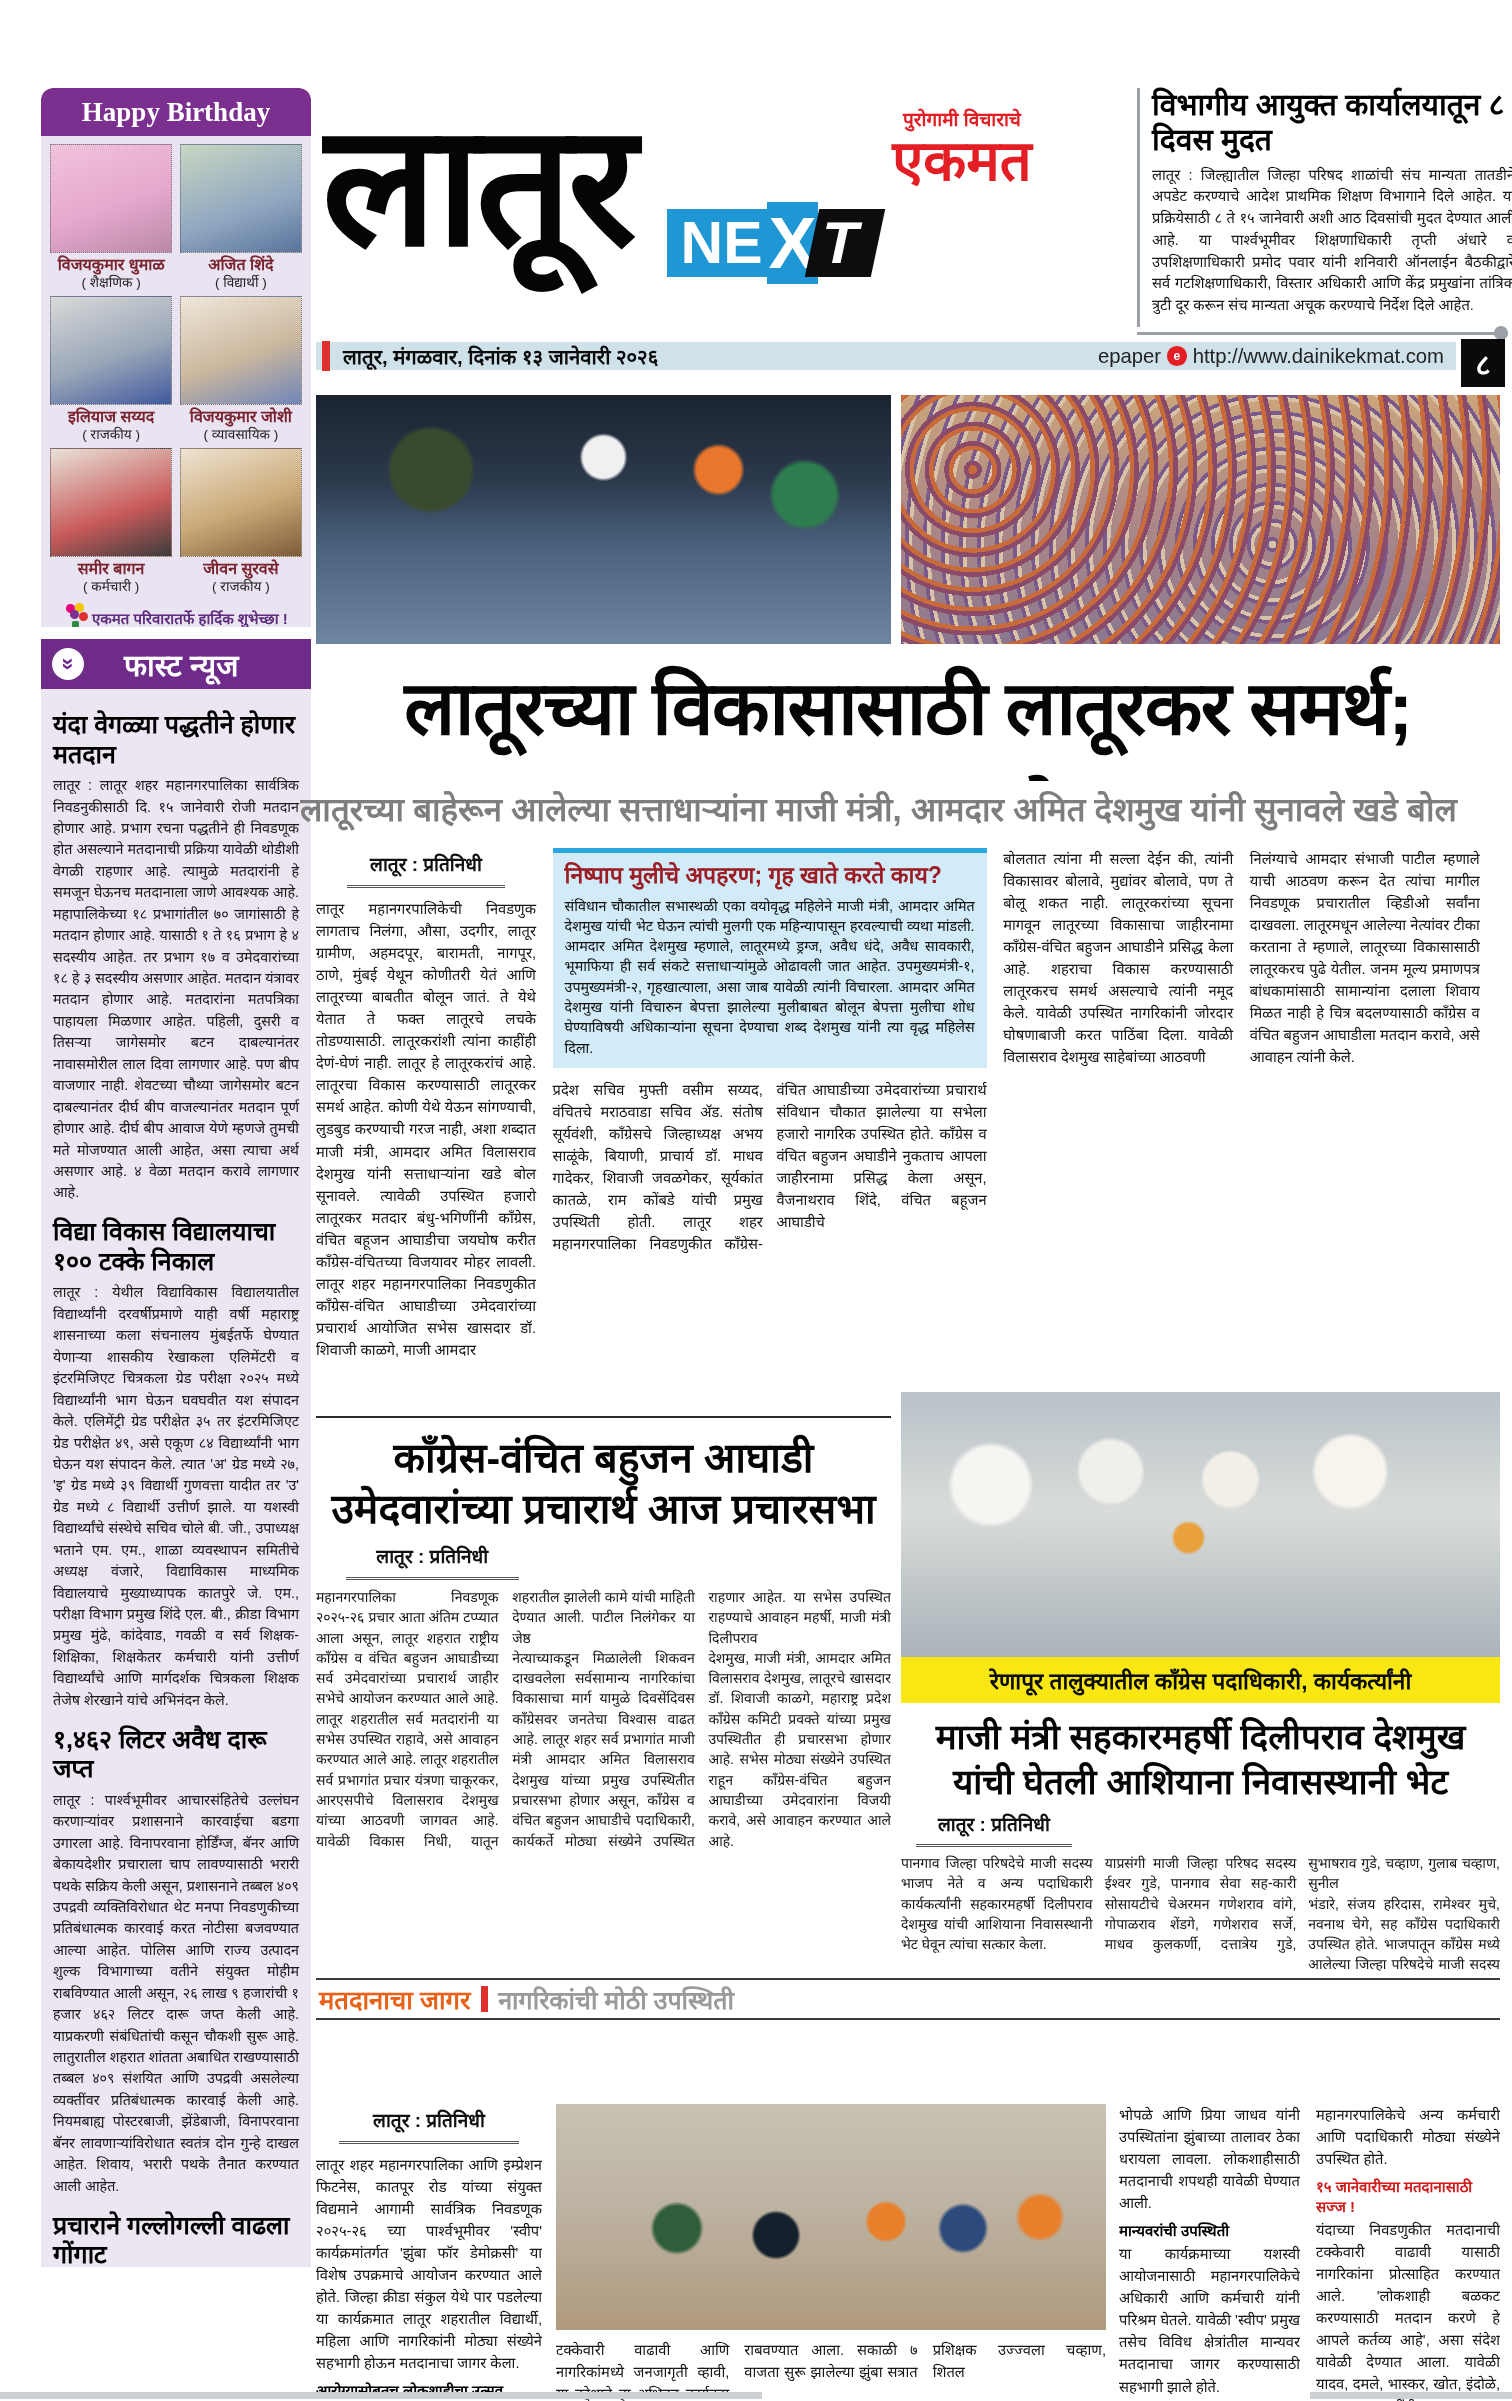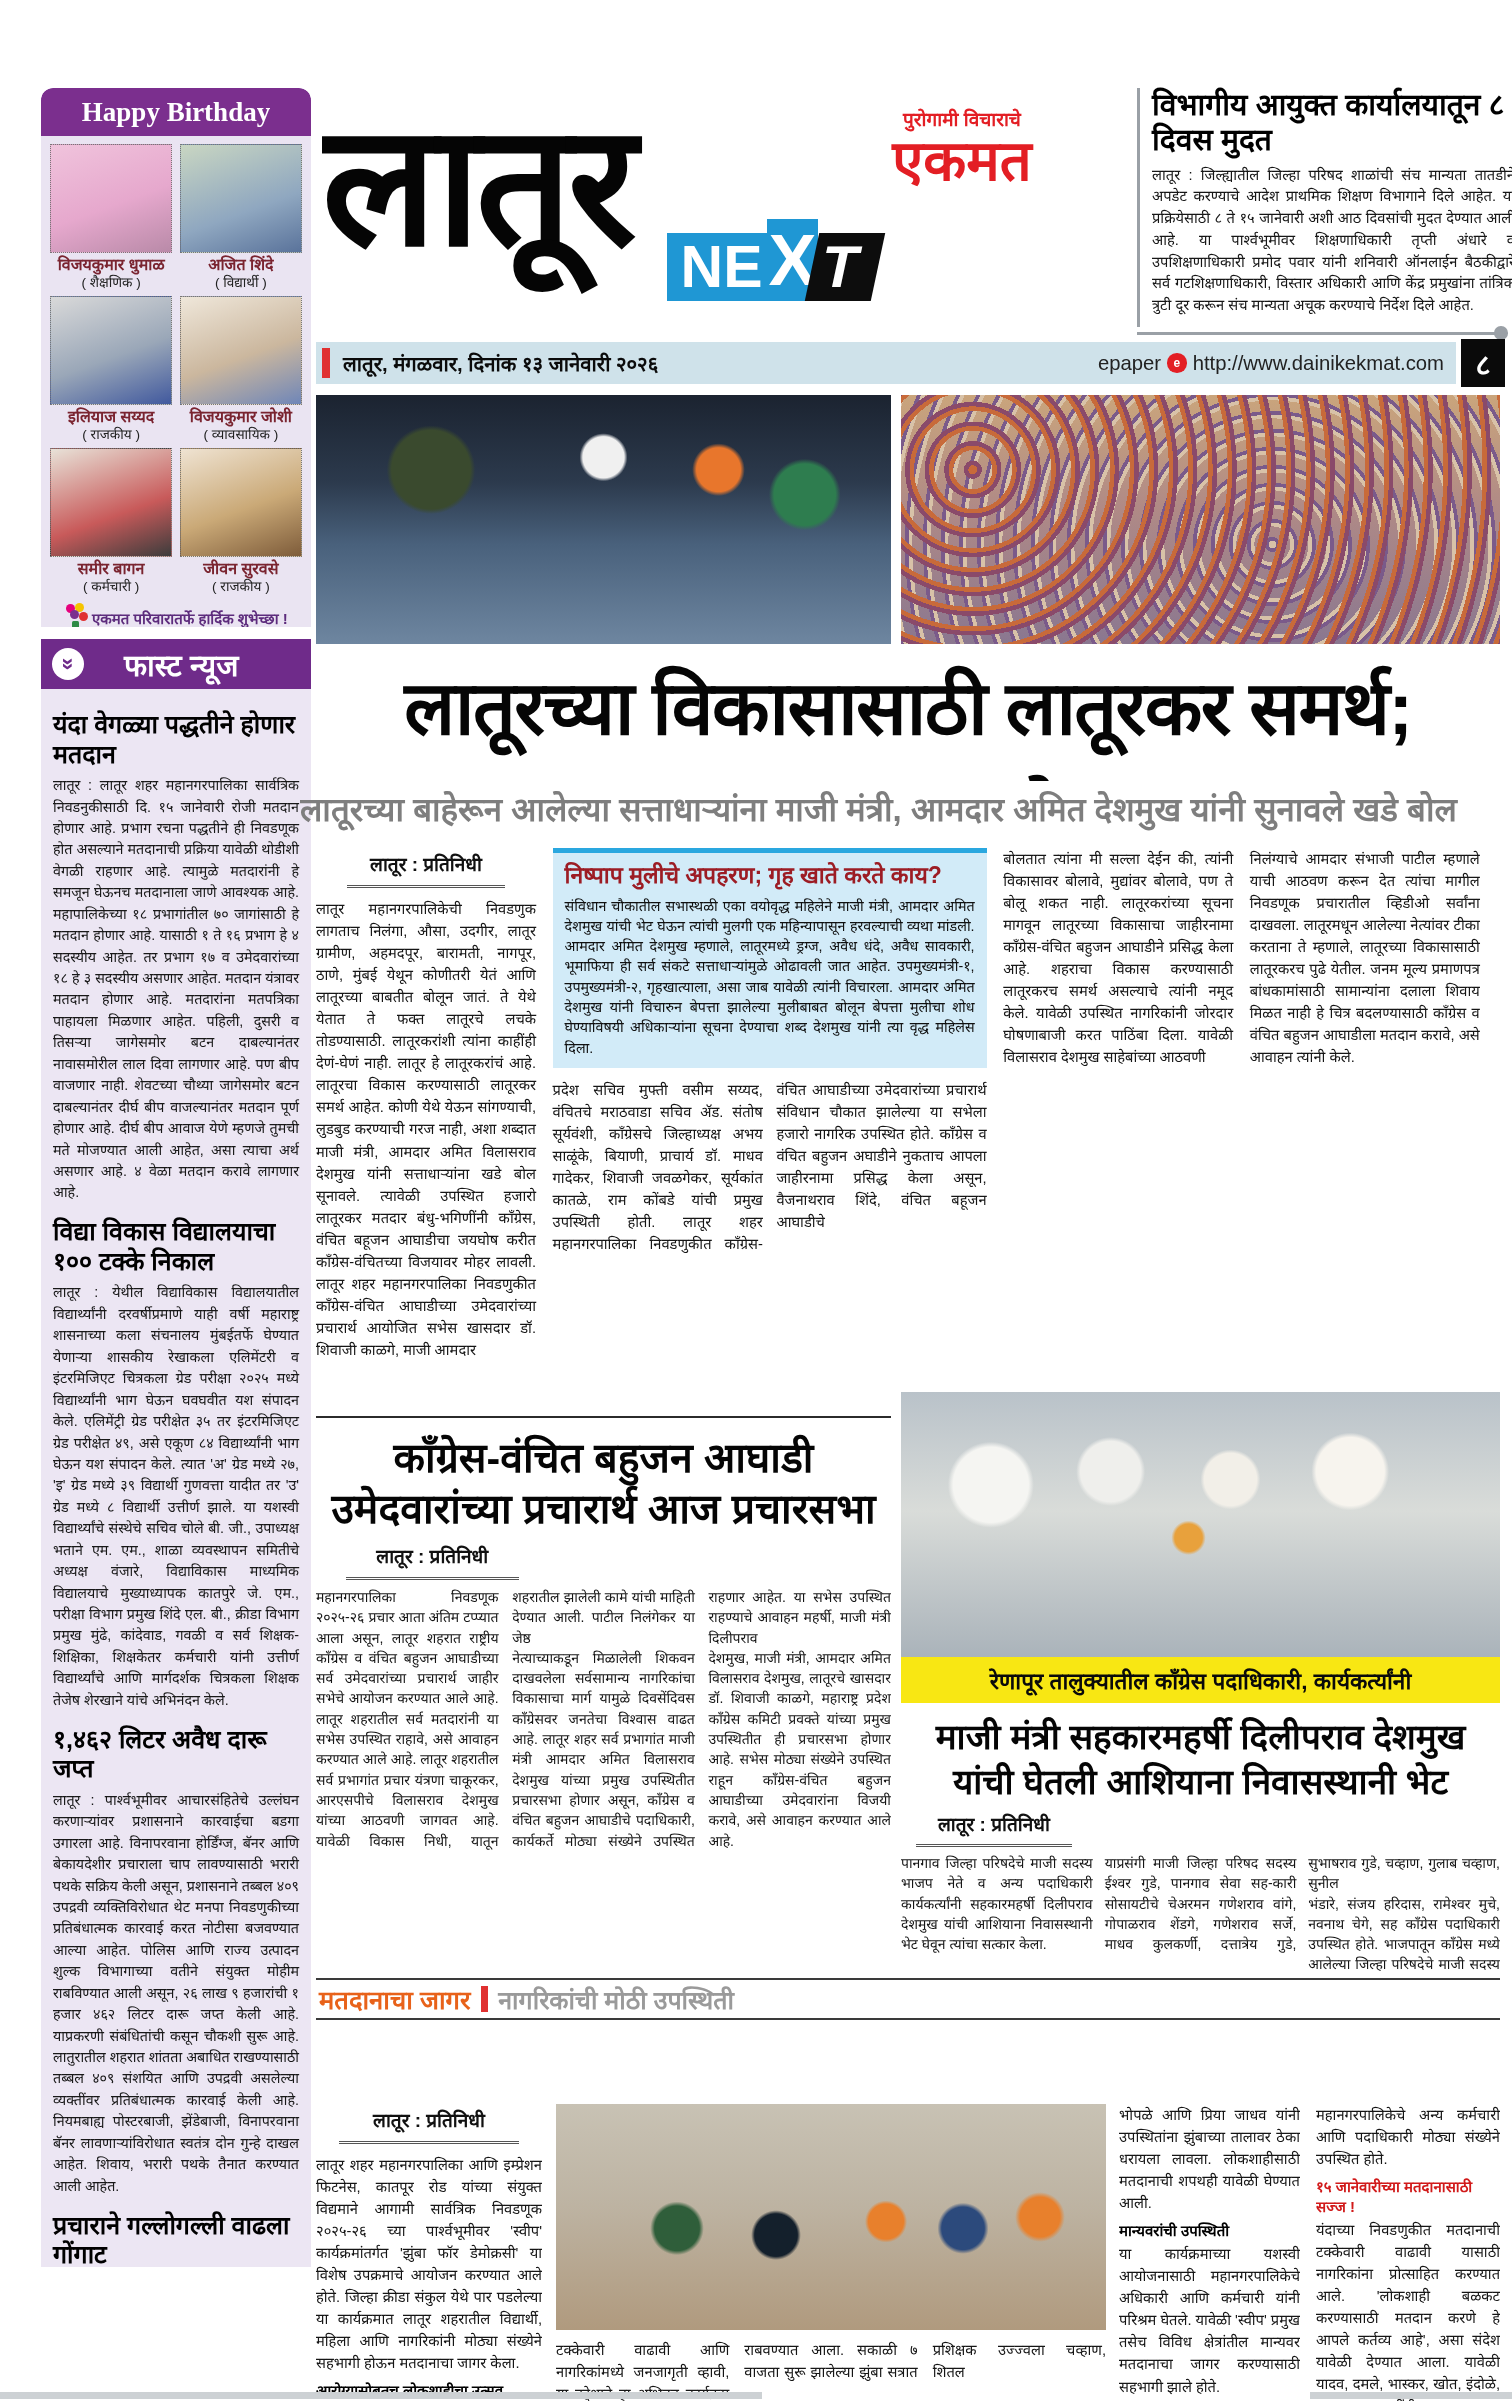--- a/index.html
+++ b/index.html
@@ -29,32 +29,32 @@
   .fn-icon{width:32px;height:32px;border-radius:50%;background:#fff;color:#6f2b8a;font-weight:bold;font-size:22.6px;display:flex;align-items:center;justify-content:center;transform:rotate(90deg);}
   .fn-title{color:#fff;font-weight:bold;font-size:30px;flex:1;text-align:center;padding-right:32px;}
   .fn-body{padding:7.5px 12px;}
   .fn-item-title{font-weight:bold;font-size:25px;line-height:1.18;color:#000;margin:13.6px 0 6px 0;}
   .fn-item-body{font-size:14.3px;line-height:1.5;color:#181818;}
   
   .mast-city{left:322px;top:45px;width:572px;height:226px;font-size:169px;font-weight:900;color:#050505;line-height:1.15;letter-spacing:-4.5px;overflow:hidden;}
   .ekmat{left:849px;top:62px;width:226px;text-align:center;}
   .ekmat-tag{color:#e31e24;font-weight:bold;font-size:19px;}
   .ekmat-brand{color:#e31e24;font-weight:900;font-size:56px;line-height:1.02;}
-  .nextlogo{left:667px;top:155px;height:102px;display:flex;align-items:flex-end;}
+  .nextlogo{left:667px;top:148px;height:102px;display:flex;align-items:center;}
   .next-ne{background:#1f97d4;color:#fff;font-weight:900;font-size:59px;display:flex;align-items:center;padding:0 4.5px 0 13.6px;}
   .next-x{background:#1f97d4;color:#fff;font-weight:900;font-size:72px;display:flex;align-items:center;padding:0 1.5px;}
   .next-t{background:#0d0d0d;color:#fff;font-weight:900;font-size:59px;display:flex;align-items:center;padding:0 19.6px 0 10.5px;transform:skewX(-12deg);margin-left:-6px;}
   
   .brief{left:1137px;top:44px;width:363px;height:239px;border-left:3px solid #9aa0a6;padding-left:12px;}
   .brief-title{font-weight:bold;font-size:30px;line-height:1.15;color:#000;}
   .brief-body{font-size:14.7px;line-height:1.48;margin-top:7.5px;color:#161616;}
   .brief-rule{left:1137px;top:288px;width:363px;height:3px;background:#9aa0a6;}
   .brief-dot{left:1494px;top:282px;width:13.6px;height:13.6px;border-radius:50%;background:#9aa0a6;}
   
-  .datebar{left:316px;top:298px;width:1140px;height:42px;background:#cfe2ea;display:flex;align-items:center;}
+  .datebar{left:316px;top:298px;width:1140px;height:28px;background:#cfe2ea;display:flex;align-items:center;}
   .datebar-accent{width:7.5px;height:30px;background:#e03131;margin:0 13.6px 0 6px;}
   .datebar-date{font-weight:bold;font-size:20.3px;color:#0b0b0b;flex:1;}
   .datebar-right{display:flex;align-items:center;gap:6px;padding-right:12px;font-size:20.3px;color:#222;}
   .epaper-dot{width:19.6px;height:19.6px;border-radius:50%;background:#e31e24;color:#fff;font-size:12px;display:flex;align-items:center;justify-content:center;font-weight:bold;}
   .pagebox{left:1461px;top:295px;width:44px;height:48px;background:#0a0a0a;color:#fff;font-weight:bold;font-size:29px;display:flex;align-items:center;justify-content:center;}
   
   .photoL{left:316px;top:351px;width:575px;height:249px;background:
     radial-gradient(circle at 20% 30%,#3a4a2e 0 8%,transparent 9%),
     radial-gradient(circle at 50% 25%,#f0f0f0 0 6%,transparent 7%),
     radial-gradient(circle at 70% 30%,#e8762c 0 5%,transparent 6%),

